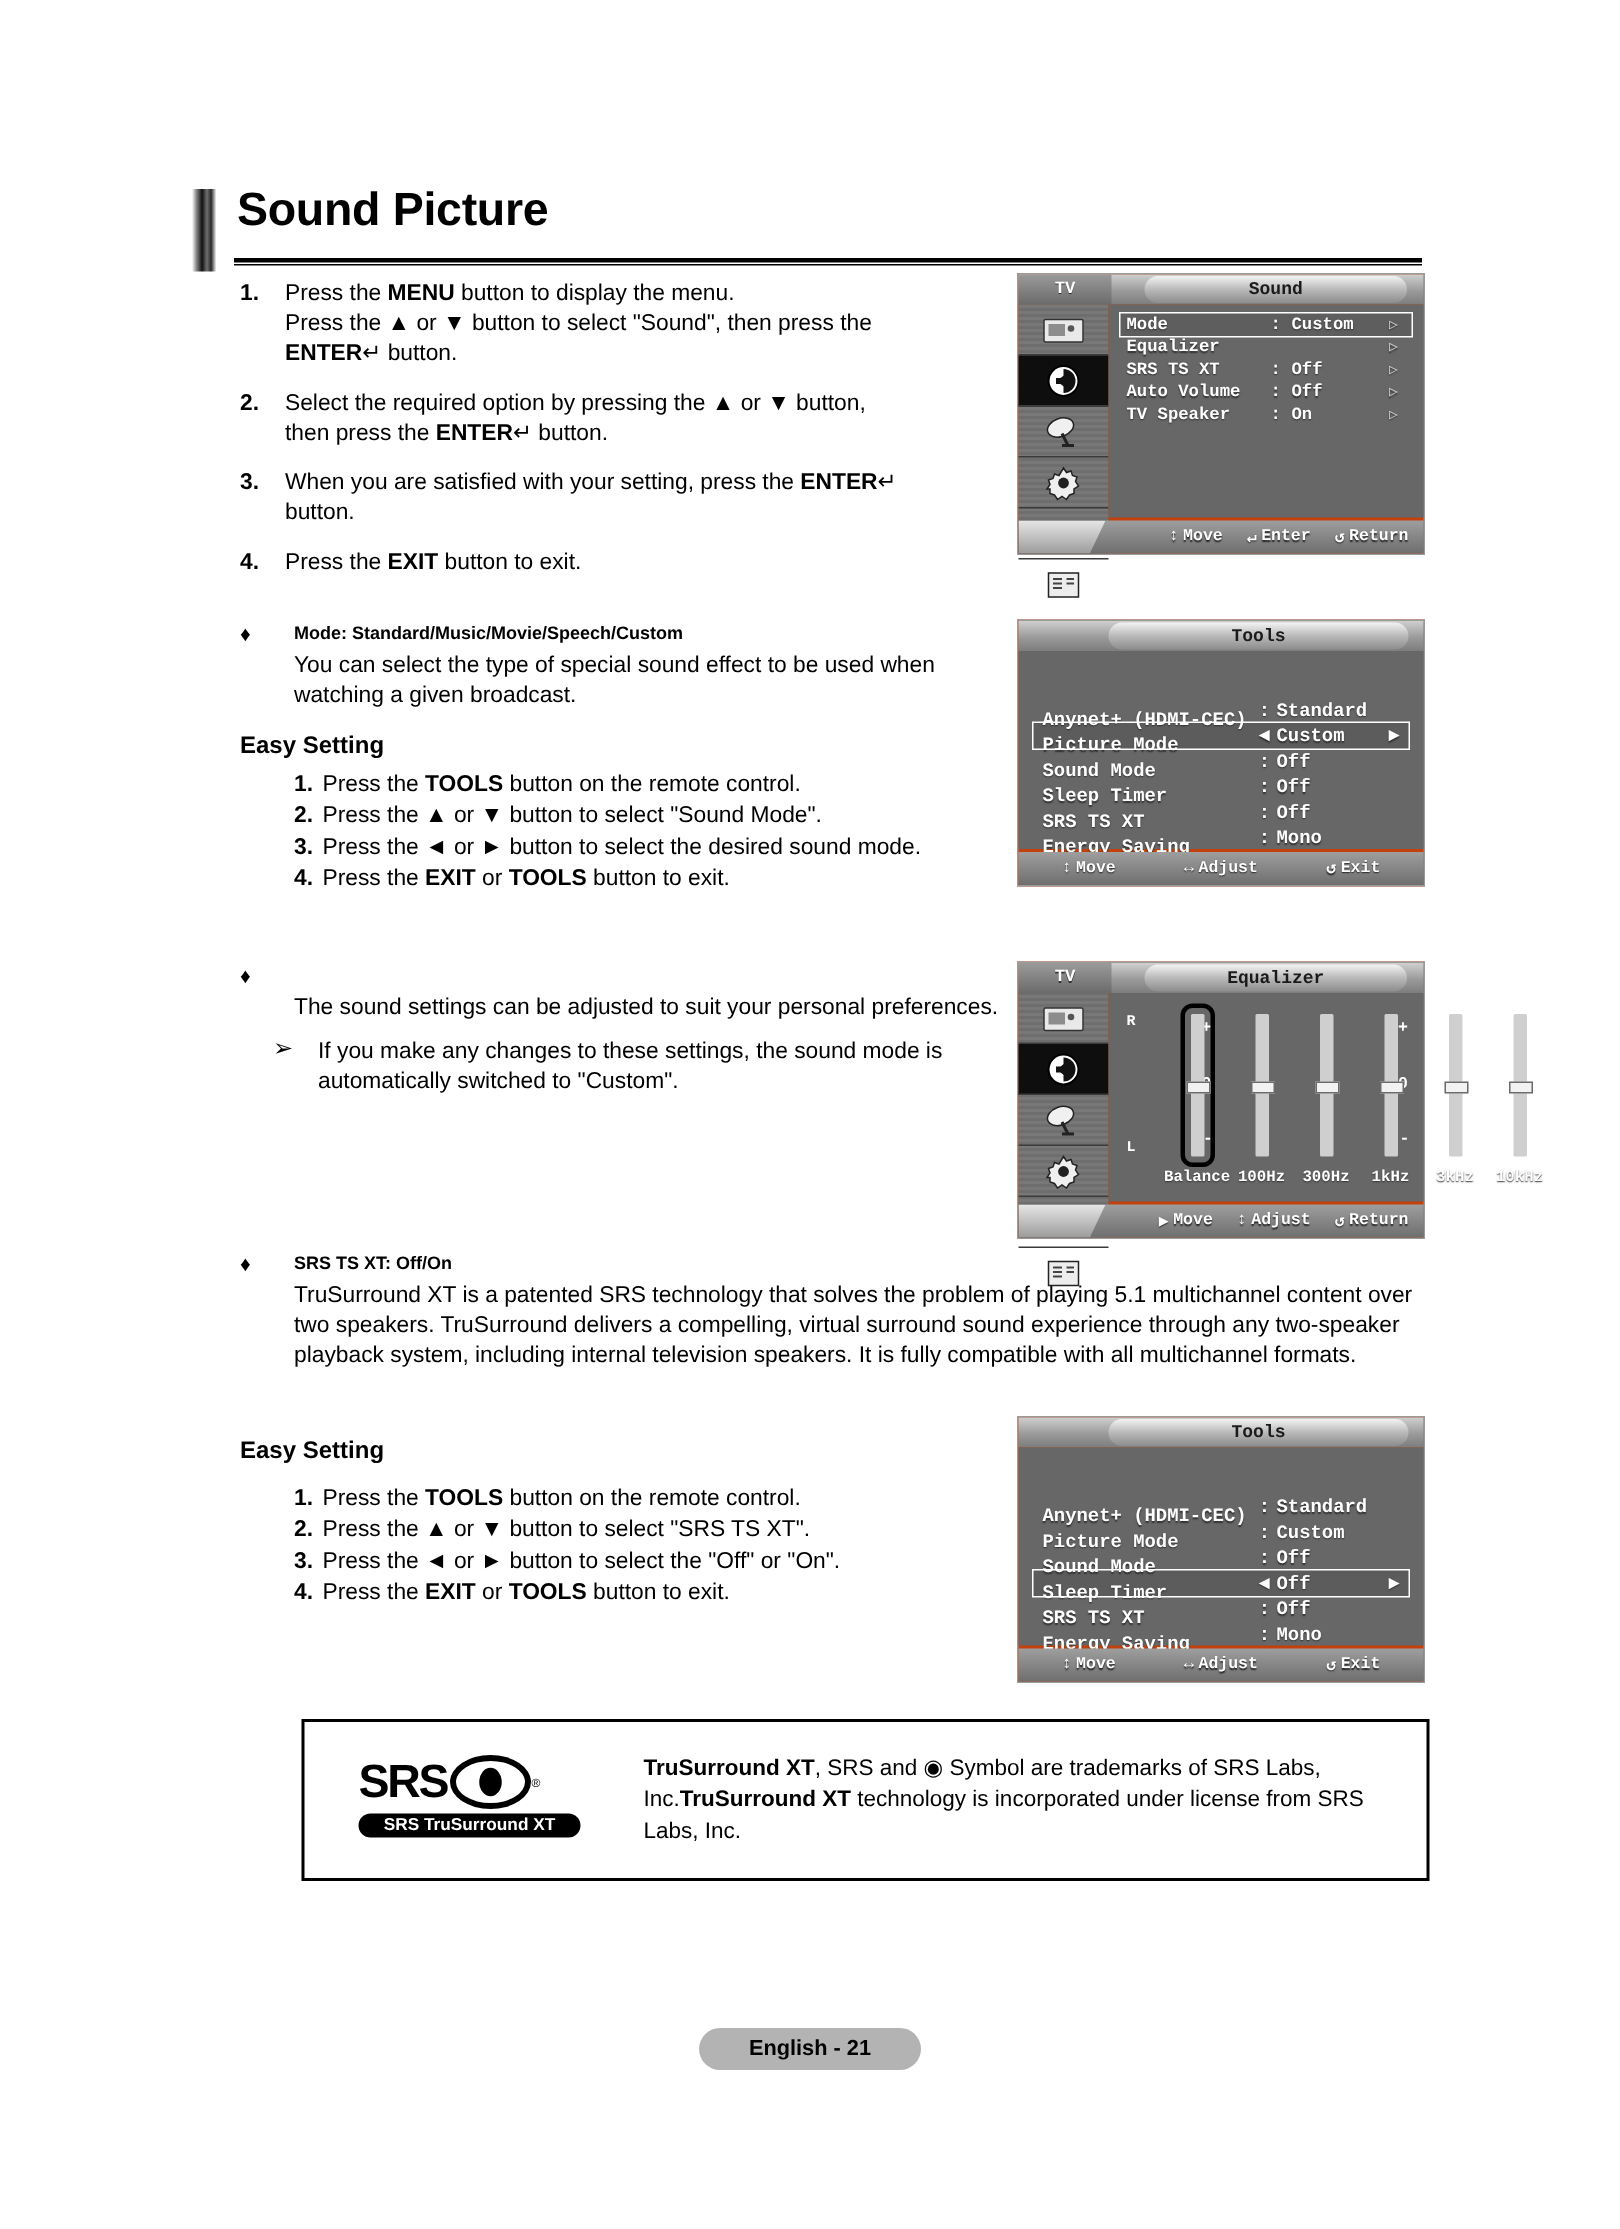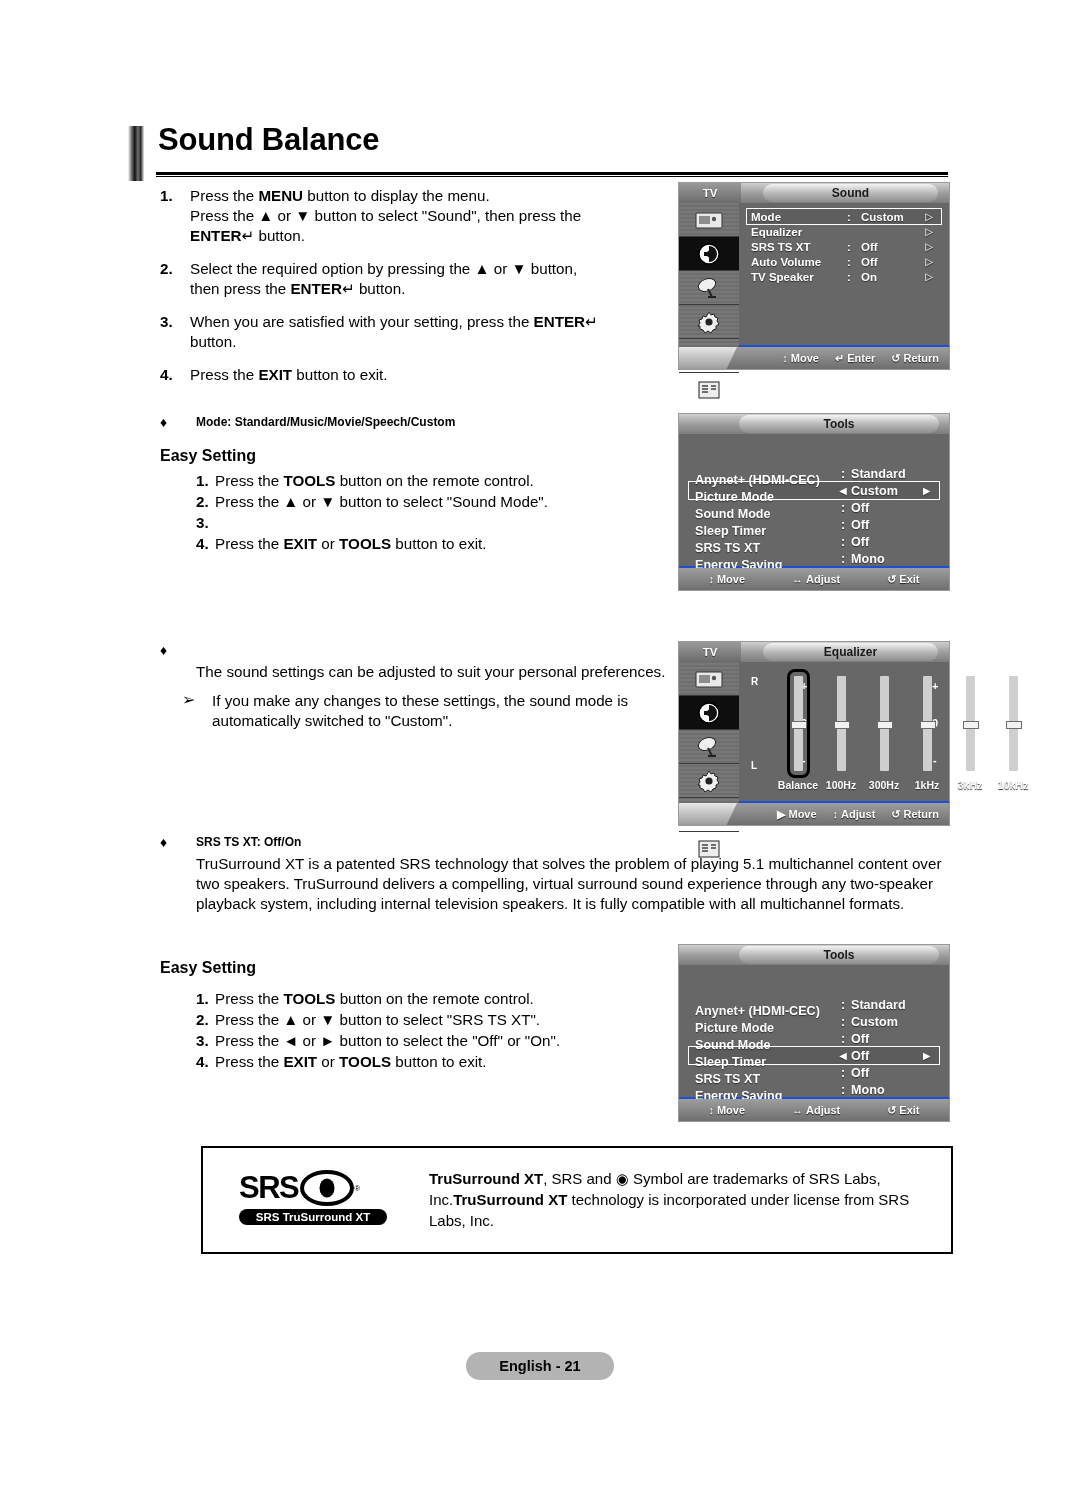--- a/index.html
+++ b/index.html
@@ -31,22 +31,22 @@
   .bullet-title{font-weight:bold;font-size:12px;}
   .indent{margin-left:36px;}
   .easy-title{font-weight:bold;font-size:16px;margin:14px 0 4px 0;}
   .step{display:flex;line-height:21px;}
   .step-n{width:19px;flex:0 0 19px;font-weight:bold;}
   .note{display:flex;margin-top:9px;margin-left:22px;}
   .note-mark{flex:0 0 30px;font-size:16px;line-height:18px;}
   .note-txt{flex:1;}
 
   
-  .osd{position:absolute;background:#1d4ed8;border:1px solid #9a9a9a;
-    font-family:Liberation Sans, sans-serif;}
+  .osd{position:absolute;background:#c2410c;border:1px solid #9a9a9a;
+    font-family:Liberation Mono, monospace;}
   .osd-top{position:absolute;left:0;top:0;right:0;height:20px;
     background:linear-gradient(180deg,#cfcfcf,#9a9a9a 55%,#7d7d7d);}
   .osd-tv{position:absolute;left:0;top:0;width:62px;height:20px;
     background:linear-gradient(180deg,#9a9a9a,#6b6b6b);
     color:#fff;font-size:11.5px;font-weight:bold;text-align:center;line-height:20px;
     text-shadow:0 1px 0 #333;}
   .osd-pill{position:absolute;top:1px;height:18px;border-radius:9px;
     background:linear-gradient(180deg,#f3f3f3,#b9b9b9 50%,#8d8d8d);
     color:#1b1b1b;font-size:12px;font-weight:bold;text-align:center;line-height:18px;}
   .osd-side{position:absolute;left:0;top:20px;width:60px;bottom:0;
@@ -114,21 +114,21 @@
     background:#b3b3b3;border-radius:14px;color:#000;font-size:14.5px;font-weight:bold;
     text-align:center;line-height:28px;}
 </style>
 </head>
 <body>
 
 <div class="page">
 
   <div class="title-wrap">
     <div class="title-bar"></div>
-    <div class="title-text">Sound Balance</div>
+    <div class="title-text">Sound Picture</div>
     <div class="title-rule"></div>
     <div class="title-rule2"></div>
   </div>
 
   <div class="col" style="top:186px;">
     <div class="ol-item">
       <div class="ol-num">1.</div>
       <div class="ol-txt">Press the <b>MENU</b> button to display the menu.<br>Press the ▲ or ▼ button to select "Sound", then press the<br><b>ENTER</b>↵ button.</div>
     </div>
     <div class="ol-item">
@@ -143,32 +143,34 @@
       <div class="ol-num">4.</div>
       <div class="ol-txt">Press the <b>EXIT</b> button to exit.</div>
     </div>
   </div>
 
   <div class="col" style="top:412px;">
     <div class="bullet-head">
       <div class="bullet-mark">♦</div>
       <div class="bullet-title">Mode: Standard/Music/Movie/Speech/Custom</div>
     </div>
+    <div class="indent">You can select the type of special sound effect to be used when watching a given broadcast.</div>
     <div class="indent easy-title">Easy Setting</div>
     <div class="indent">
       <div class="step">
         <div class="step-n">1.</div>
         <div>Press the <b>TOOLS</b> button on the remote control.</div>
       </div>
       <div class="step">
         <div class="step-n">2.</div>
         <div>Press the ▲ or ▼ button to select "Sound Mode".</div>
       </div>
       <div class="step">
         <div class="step-n">3.</div>
+        <div>Press the ◄ or ► button to select the desired sound mode.</div>
       </div>
       <div class="step">
         <div class="step-n">4.</div>
         <div>Press the <b>EXIT</b> or <b>TOOLS</b> button to exit.</div>
       </div>
     </div>
   </div>
 
   <div class="col" style="top:640px;">
     <div class="bullet-head">

